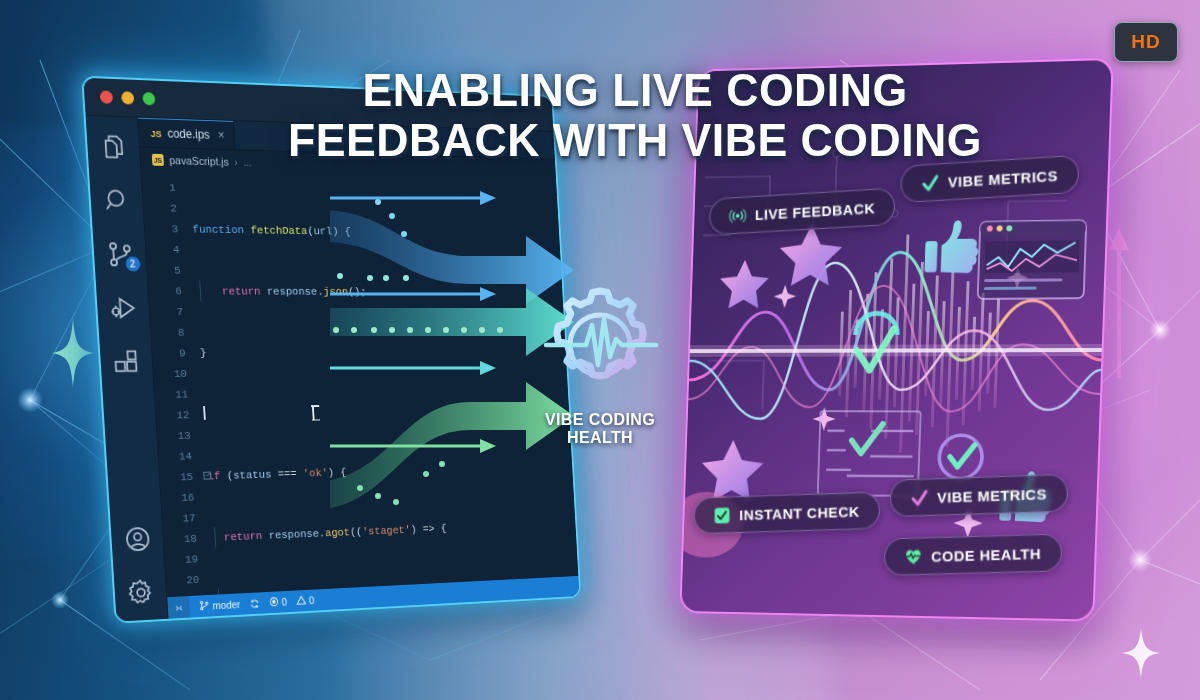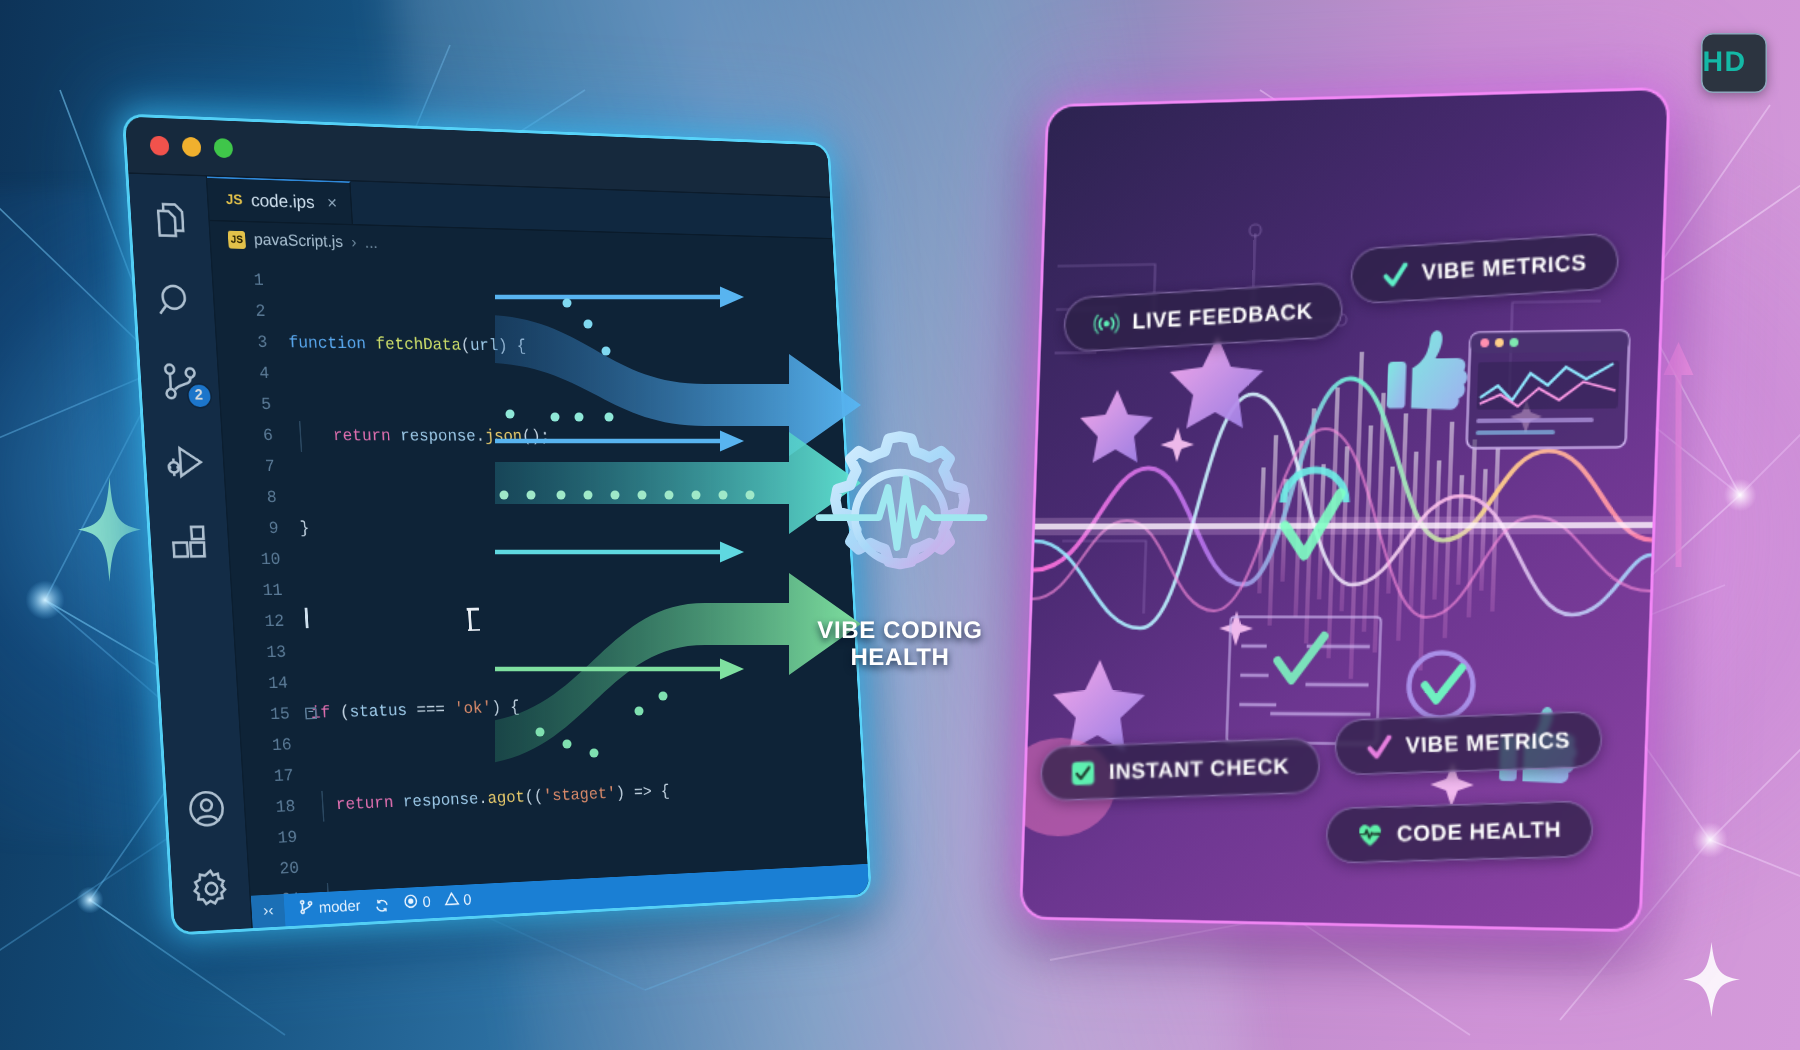--- a/index.html
+++ b/index.html
@@ -40,25 +40,25 @@
     position:absolute; left:26%; top:-20%; width:40%; height:150%;
     background:linear-gradient(78deg, rgba(255,255,255,0) 0%, rgba(205,228,255,.25) 40%, rgba(235,225,255,.3) 55%, rgba(255,255,255,0) 100%);
     transform:rotate(-7deg);
     filter:blur(14px);
   }
   .net { position:absolute; inset:0; }
 
   
   #hd-badge {
     position:absolute; right:22px; top:22px;
-    width:44px; height:40px; border-radius:8px;
+    width:64px; height:40px; border-radius:8px;
     background:#2c3440;
     border:1.5px solid #8fa6bd;
-    display:flex; align-items:center; justify-content:flex-start;
-    color:#14b8a6; font-size:19px; font-weight:bold; letter-spacing:1px;
+    display:flex; align-items:center; justify-content:center;
+    color:#f97316; font-size:19px; font-weight:bold; letter-spacing:1px;
     box-shadow:0 2px 8px rgba(0,0,0,.35);
     z-index:40;
   }
 
   
   #headline {
     position:absolute; left:240px; top:66px; width:790px;
     text-align:center; z-index:35; pointer-events:none;
   }
   #headline .ln {
@@ -335,20 +335,24 @@
   <div class="spark" style="left:1108px; top:228px;">
     <svg width="22" height="150" viewBox="0 0 22 150">
         <path d="M11 0 L21 22 L13 22 L13 150 L9 150 L9 22 L1 22 Z" fill="#ff9ce8" opacity=".75"></path>
       </svg>
   </div>
 
   <div id="hd-badge">
     <span>HD</span>
   </div>
 
+  <div id="headline">
+    <span class="ln">ENABLING LIVE CODING</span>
+    <span class="ln">FEEDBACK WITH VIBE CODING</span>
+  </div>
 
   <div id="vibe-panel">
     <svg class="panel-deco" viewBox="0 0 430 560" preserveAspectRatio="none">
       <defs>
         <linearGradient id="wv1" x1="0" y1="0" x2="1" y2="0">
           <stop offset="0%" stop-color="#ff6fd8"></stop>
             <stop offset="28%" stop-color="#b46fe8"></stop>
           <stop offset="52%" stop-color="#6ff0d8"></stop>
             <stop offset="75%" stop-color="#ffd08a"></stop>
           <stop offset="100%" stop-color="#ff7fb0"></stop>

